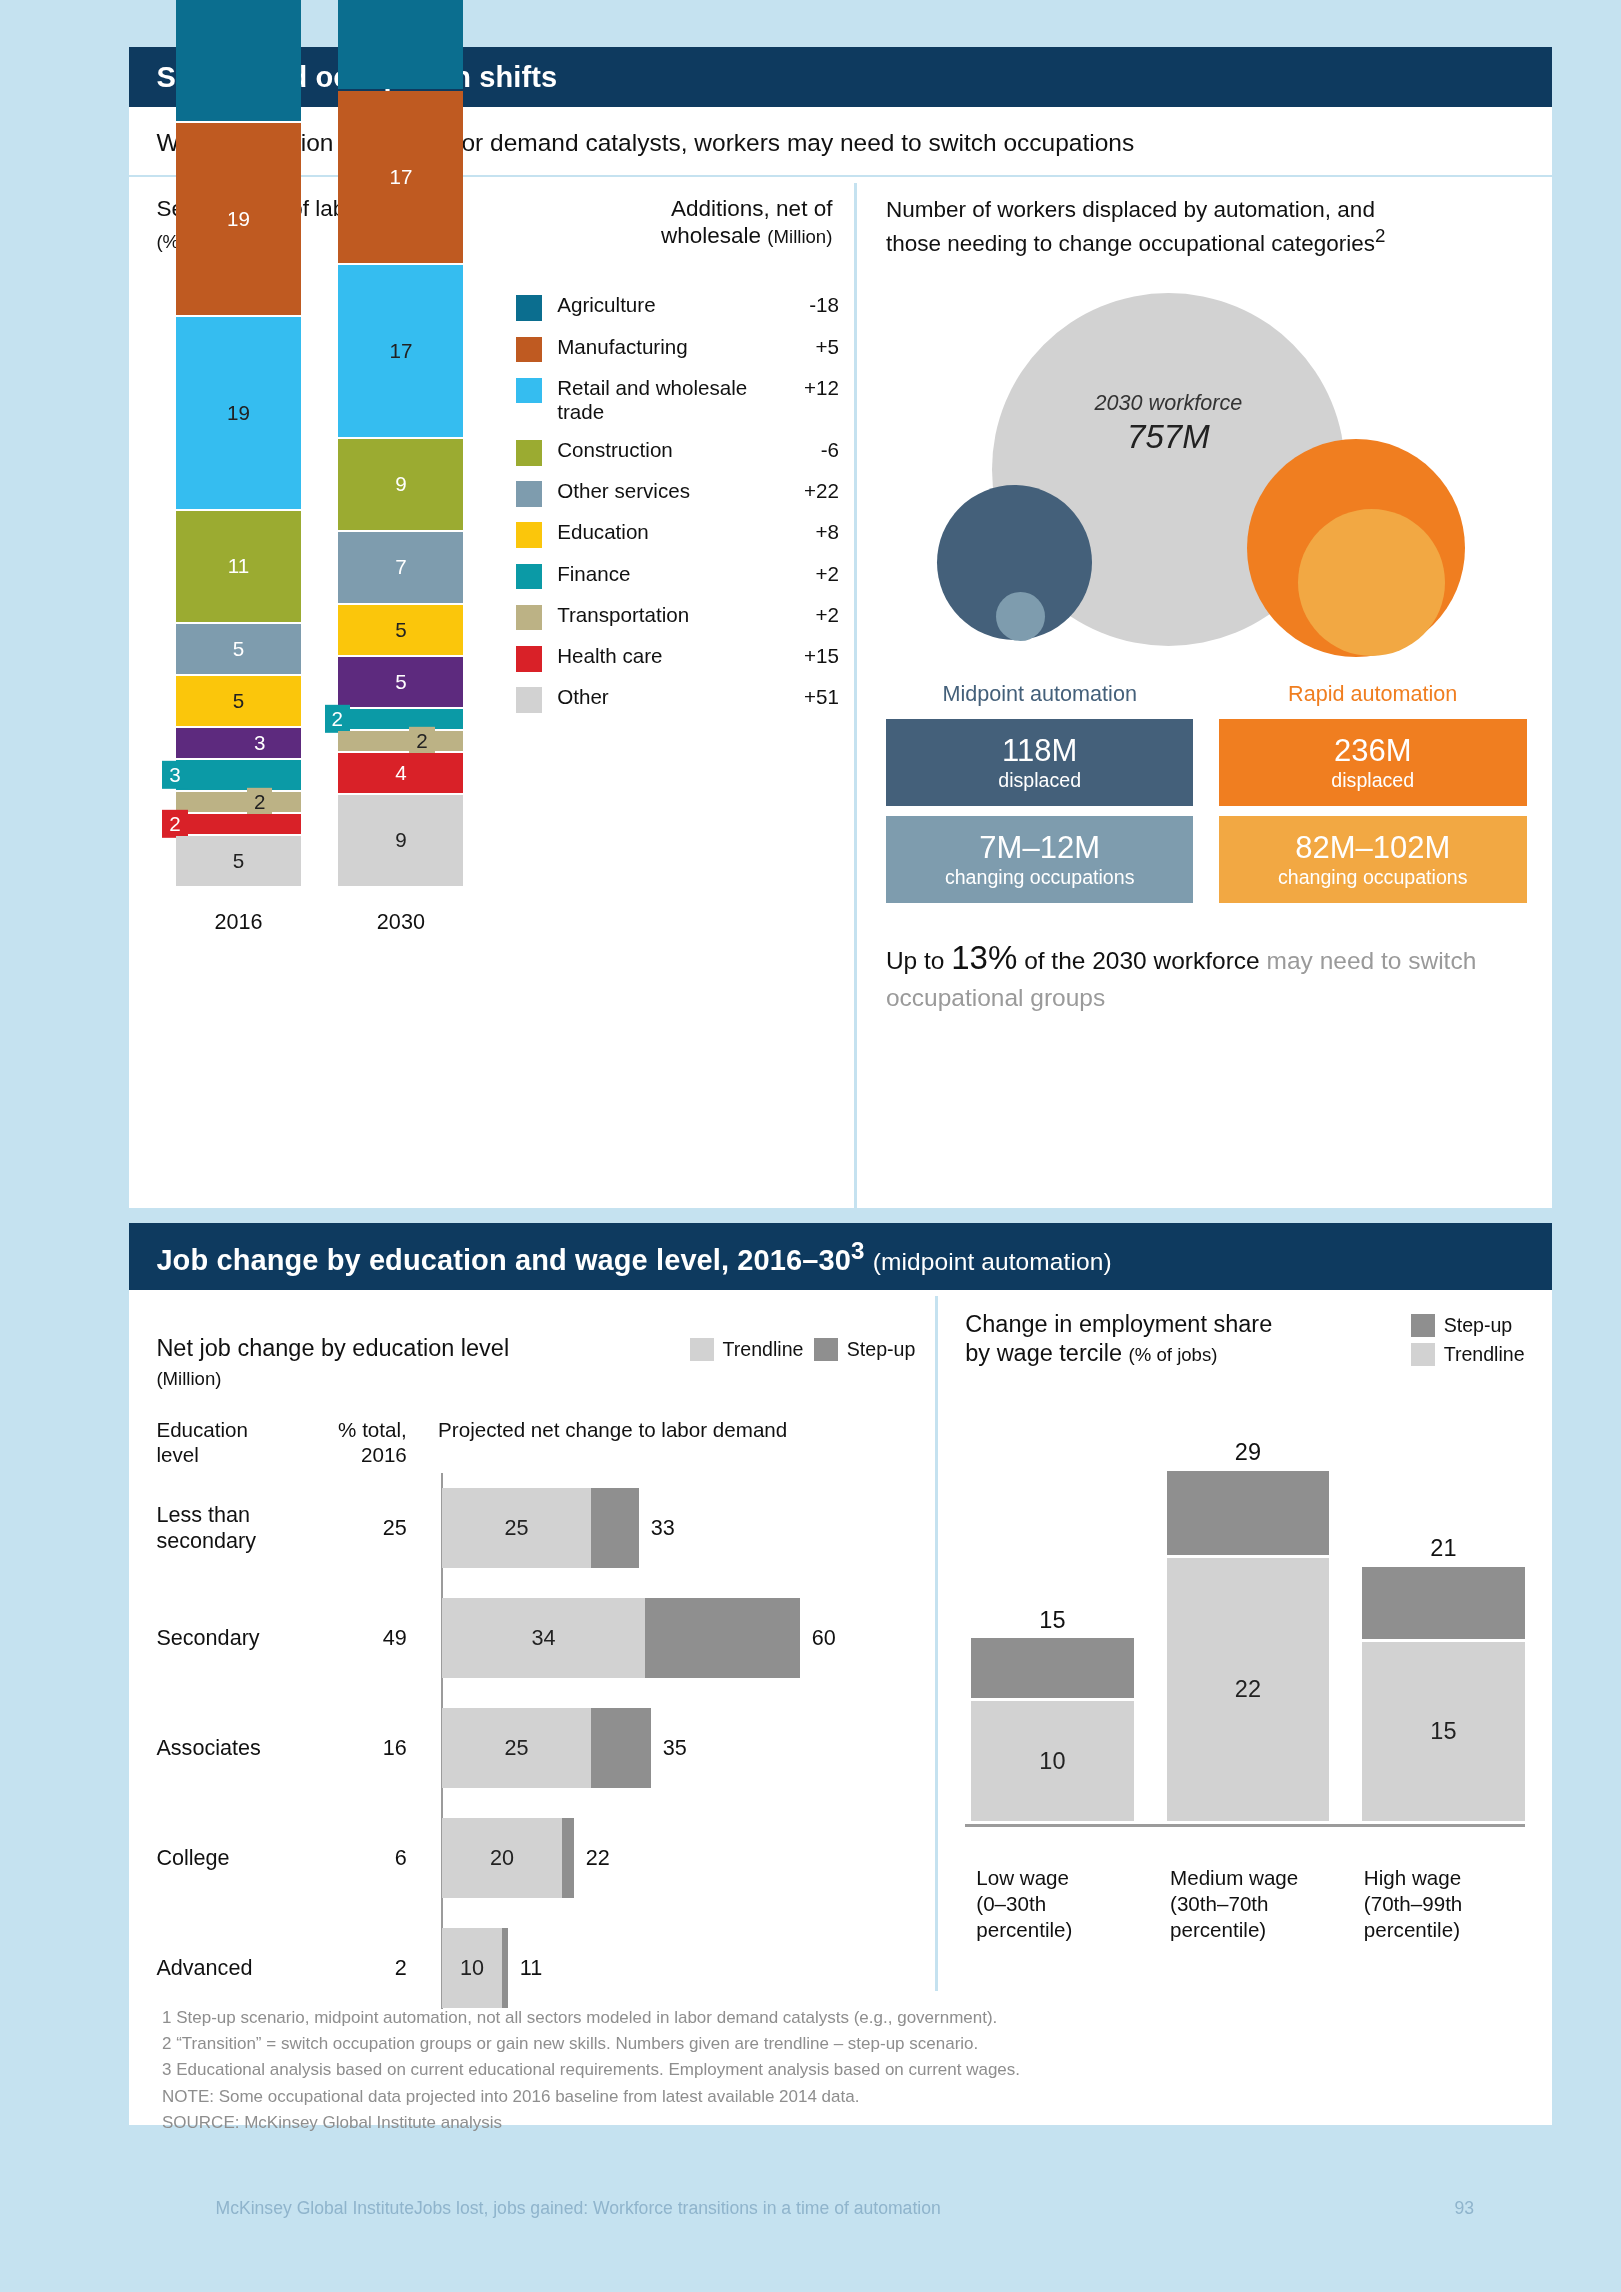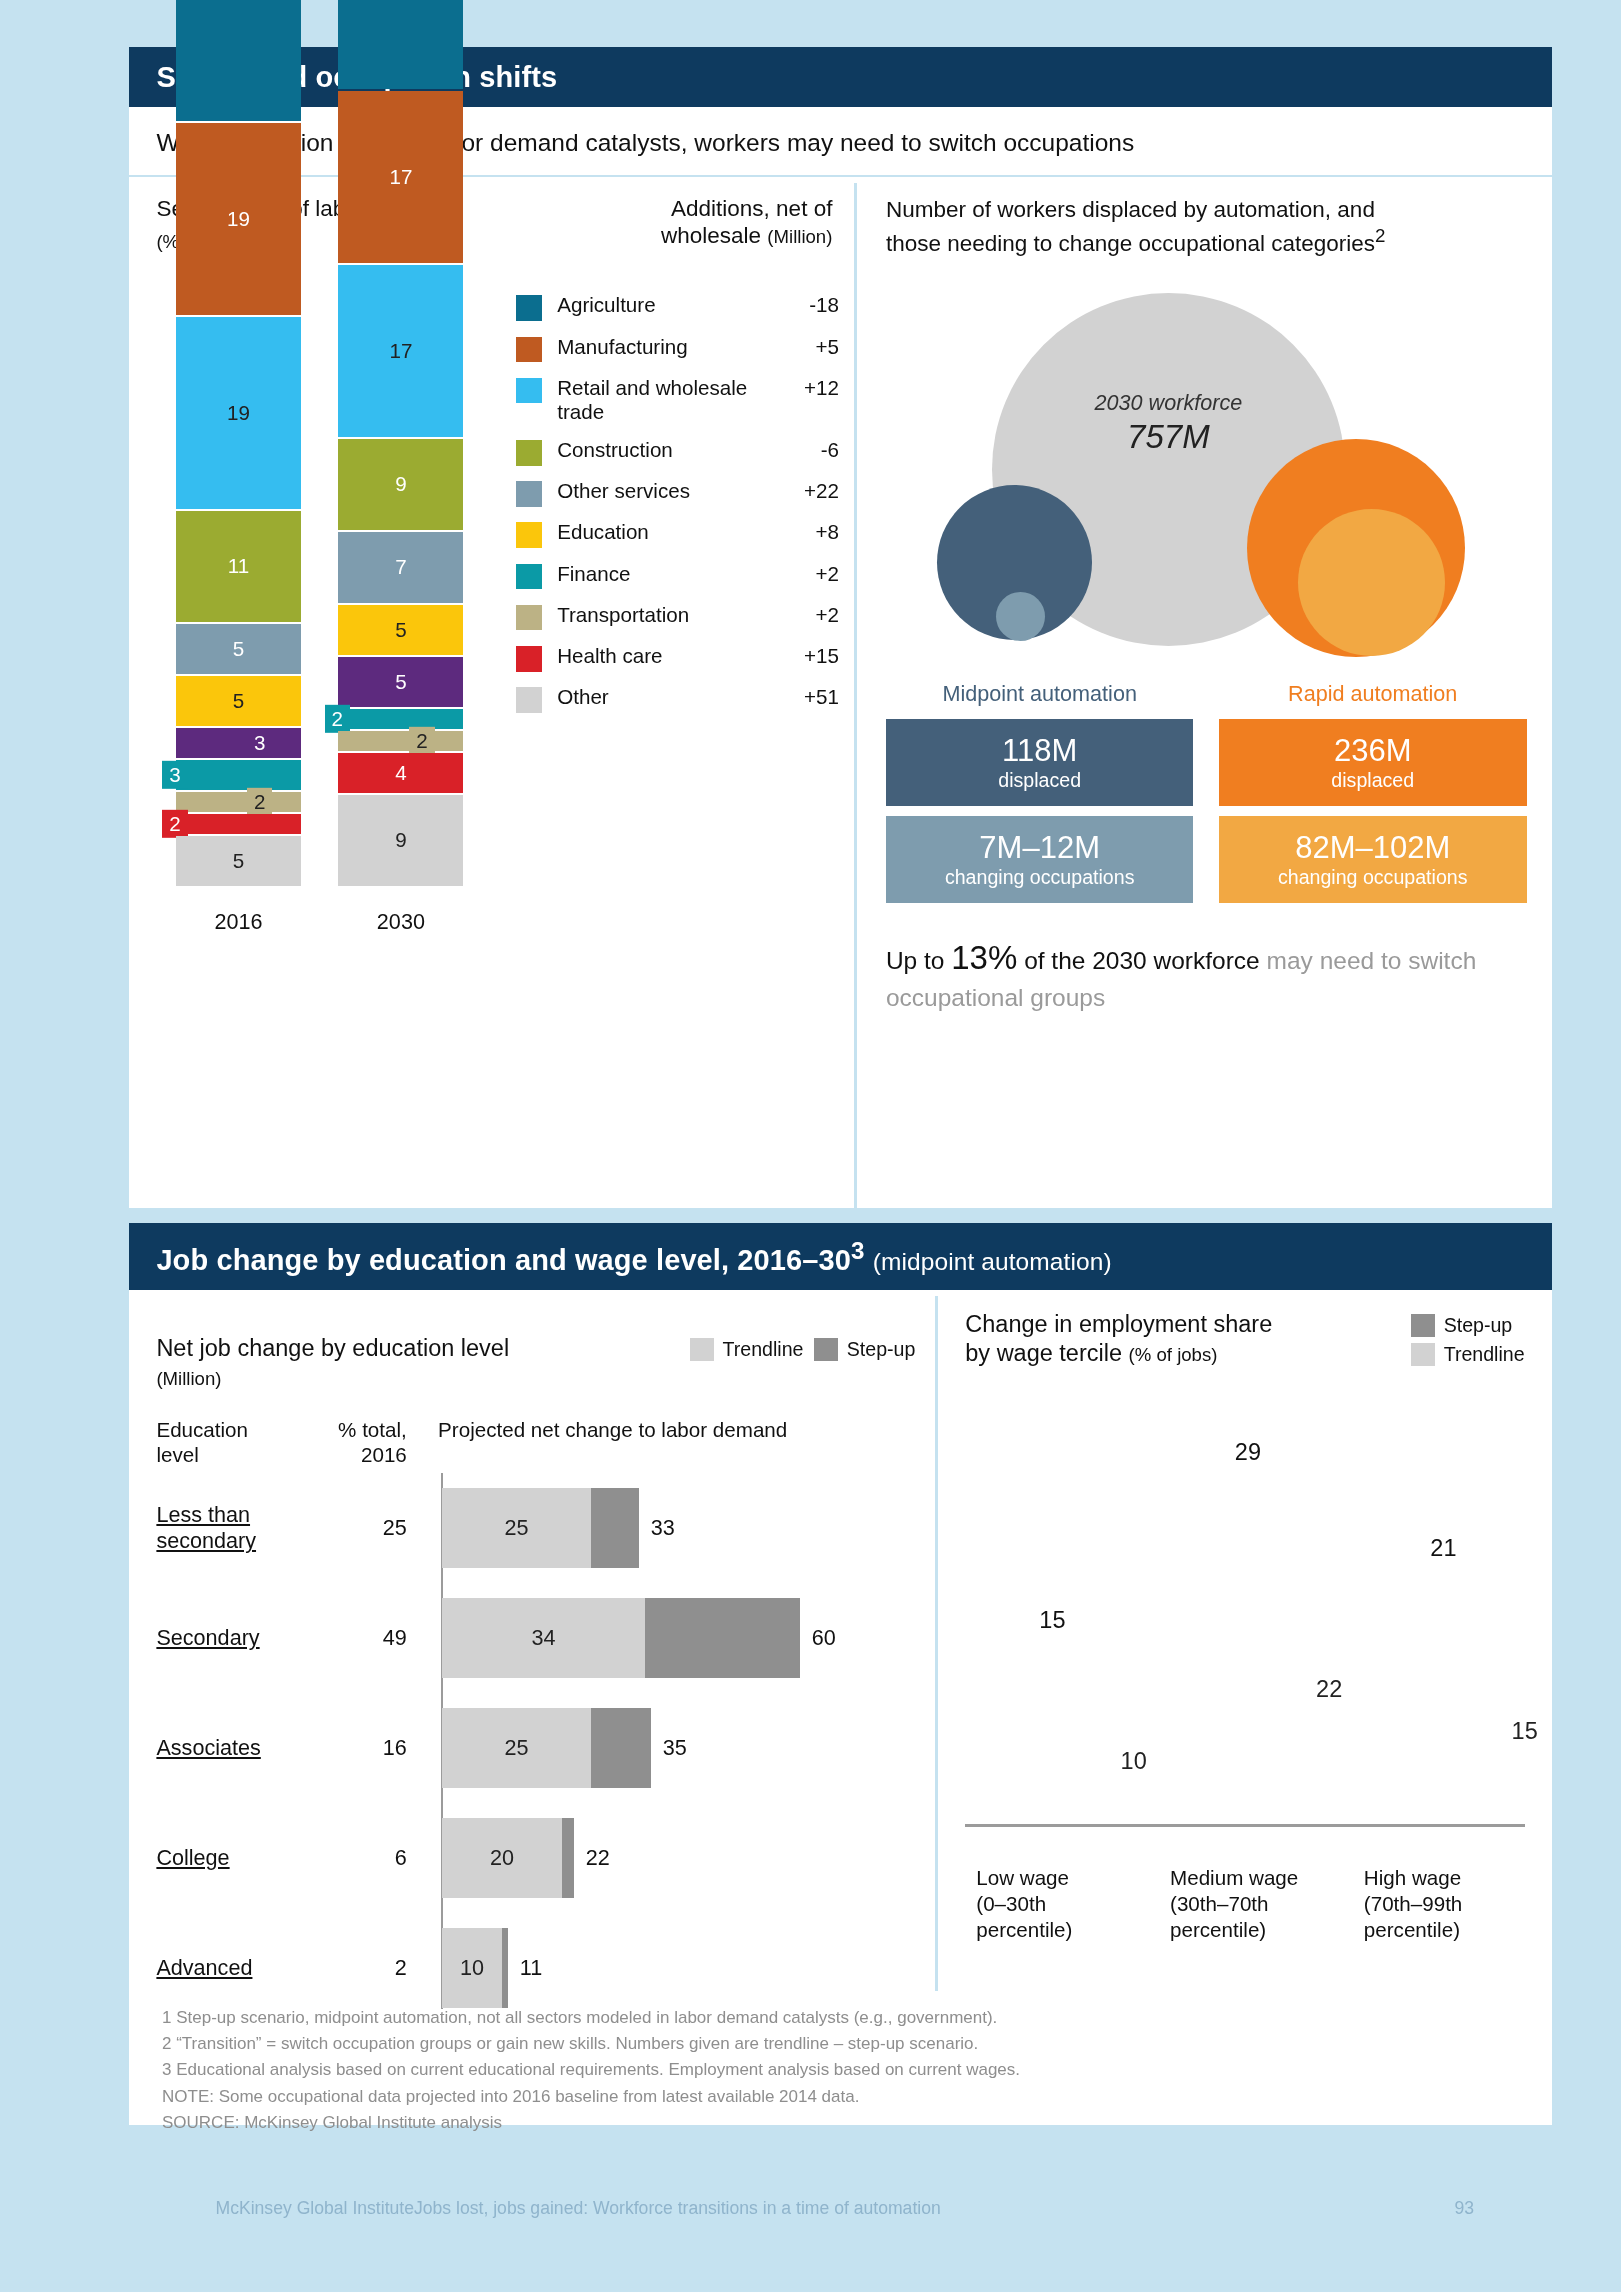--- a/index.html
+++ b/index.html
@@ -103,31 +103,31 @@
   .ml-sw { width: 23.5px; height: 23.5px; }
 
   .edu-head { display: flex; font-size: 20.6px; color: #111; margin-top: 25.5px; line-height: 1.2; }
   .edu-c1 { width: 162px; }
   .edu-c2 { width: 106px; text-align: right; padding-right: 17.6px;}
   .edu-c3 { flex: 1; padding-left: 13.7px; }
 
   .edu-chart { position: relative; margin-top: 5.9px; }
   .edu-axis { position: absolute; left: 285px; top: 0; bottom: 13.7px; width: 2px; background: #9b9b9b; }
   .edu-row { display: flex; align-items: center; height: 110px; }
-  .edu-lbl { width: 162px; font-size: 21.6px; color: #111; line-height: 1.2; text-decoration: underline; }
+  .edu-lbl { width: 162px; font-size: 21.6px; color: #111; line-height: 1.2; }
   .edu-pct { width: 106px; text-align: right; padding-right: 17.6px; font-size: 21.6px; color: #111; }
   .edu-bars { position: relative; flex: 1; height: 80px; display: flex; align-items: center; padding-left: 17.6px;}
   .bseg { height: 80px; position: relative; }
   .bseg span { position: absolute; inset: 0; display: flex; align-items: center; justify-content: center; font-size: 21.6px; color: #222; }
   .btot { font-size: 21.6px; color: #111; margin-left: 11.8px; }
 
   
   .wage-chart { position: relative; margin-top: 33px; height: 461px; }
   .wage-plot { position: absolute; left: 5.9px; right: 0; bottom: 45px; height: 412px; display: flex; align-items: flex-end; gap: 33px;}
-  .wcol { flex: 1; position: relative; display: flex; flex-direction: row; justify-content: flex-end; }
+  .wcol { flex: 1; position: relative; display: flex; flex-direction: column; justify-content: flex-end; }
   .wtot { position: absolute; left: 0; right: 0; text-align: center; font-size: 23.5px; color: #111; }
   .wseg { position: relative; }
   .wseg span { position: absolute; inset: 0; display: flex; align-items: center; justify-content: center; font-size: 23.5px; color: #222; }
   .wage-axis { position: absolute; left: 0; right: 0; bottom: 39px; height: 2.9px; background: #9b9b9b; }
   .wage-xlabels { position: absolute; left: 11px; right: 0; bottom: -76px; display: flex; gap: 33px; }
   .wage-xlabels div { flex: 1; font-size: 20.6px; color: #111; line-height: 1.25; }
 
   
   .notes { padding: 13.7px 27.4px 0 33px; color: #8e8e8e; font-size: 17px; line-height: 1.55; }
   .footer { position: absolute; left: 0; right: 0; top: 2198px; display: flex; color: #8fb4cc; font-size: 17.6px; }

